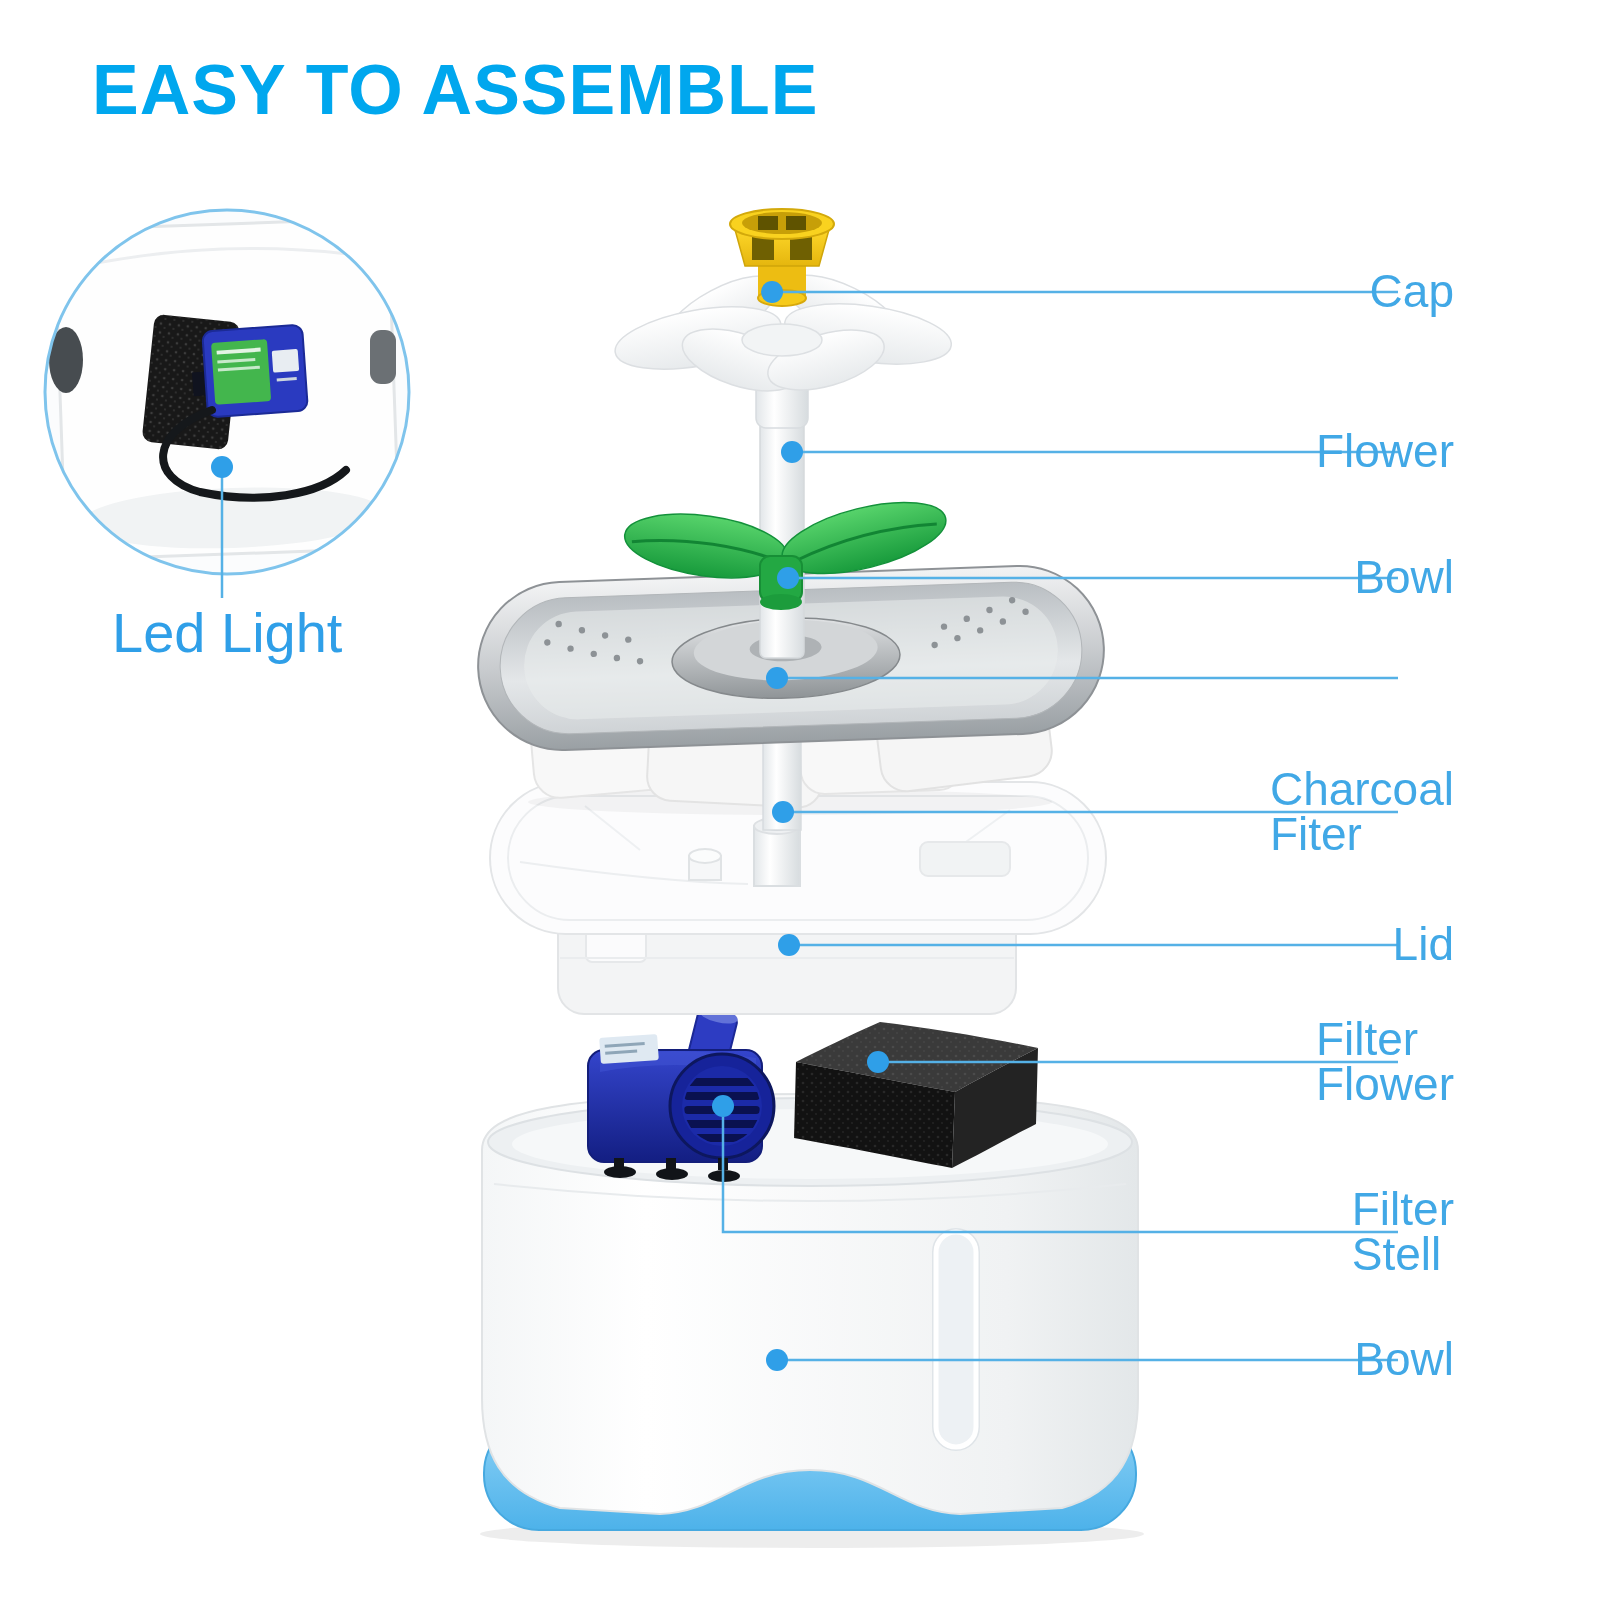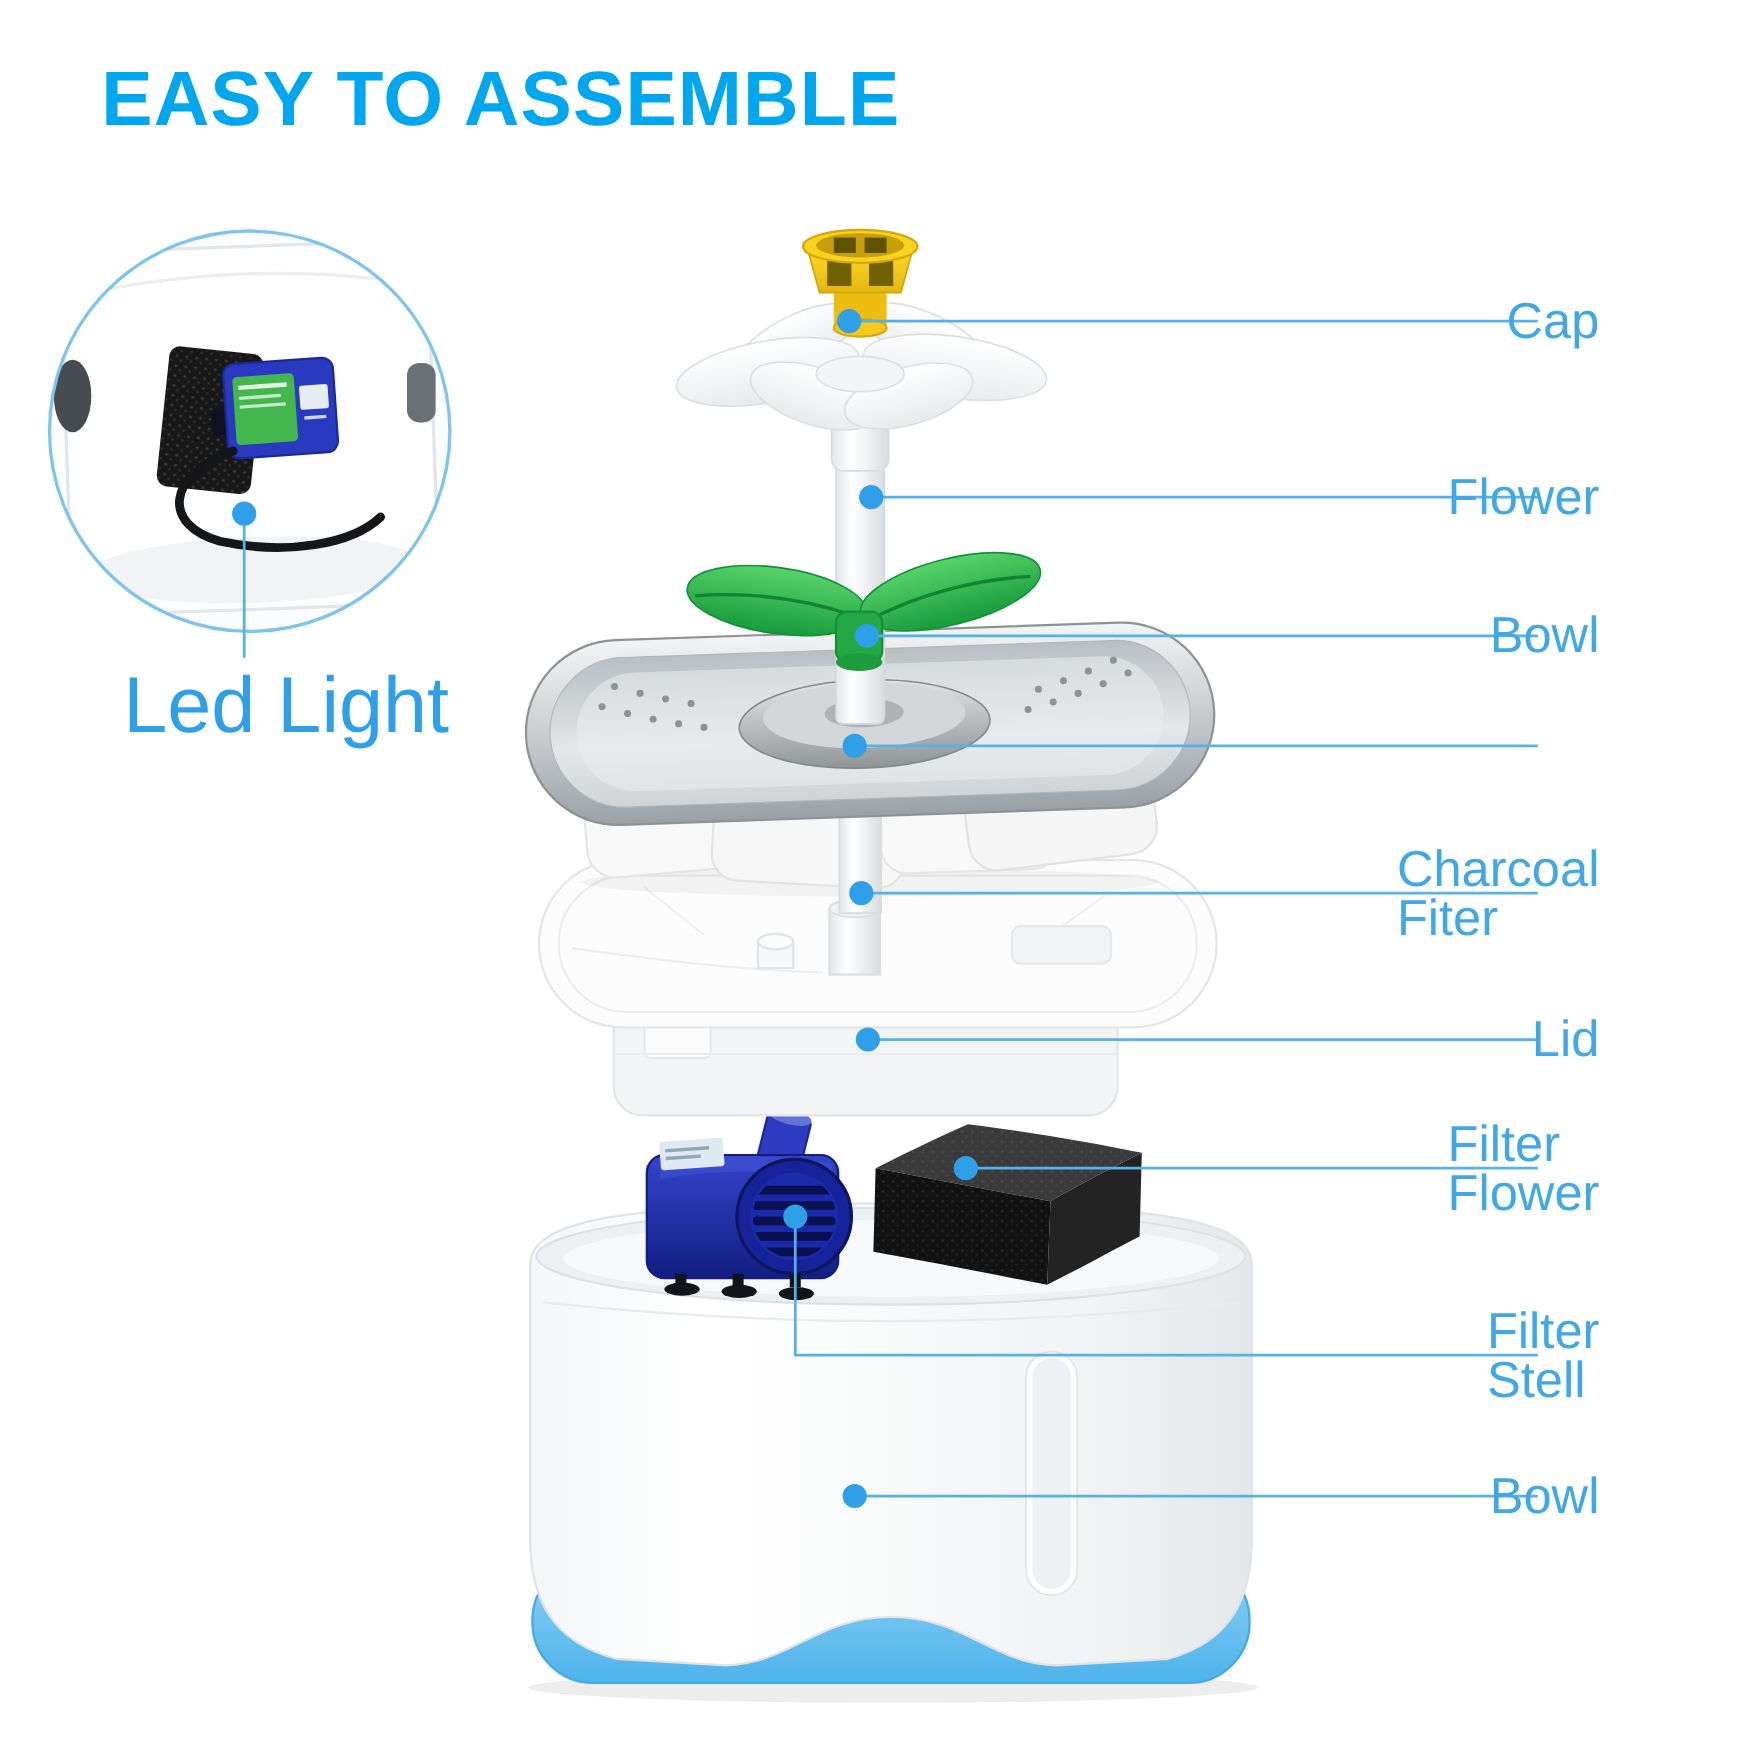--- a/index.html
+++ b/index.html
@@ -12,21 +12,21 @@
   .title{
     position:absolute;left:92px;top:50px;margin:0;
     font-size:70px;font-weight:800;letter-spacing:1px;color:#00a7ee;
   }
   .callout{
     position:absolute;right:86px;text-align:left;
     font-size:46px;line-height:45px;color:#41a8e6;font-weight:400;
   }
   .led-label{
     position:absolute;left:112px;top:600px;
-    font-size:72px;color:#2f9fe8;font-weight:400;
+    font-size:56px;color:#2f9fe8;font-weight:400;
   }
 </style>
 </head>
 <body>
 
 <div class="stage">
 
   <svg class="art" width="1600" height="1600" viewBox="0 0 1600 1600">
     <defs>
       <linearGradient id="silverGrad" x1="0" y1="0" x2="0" y2="1">

